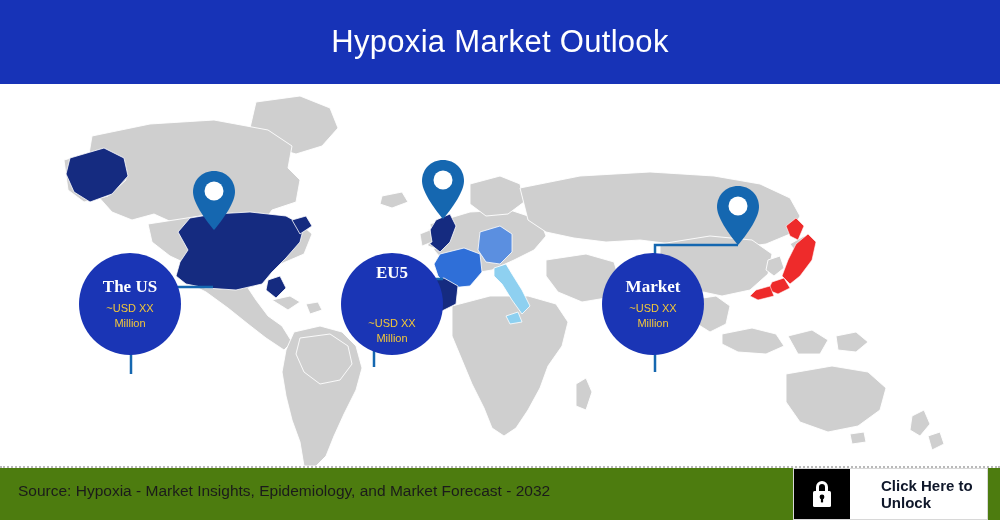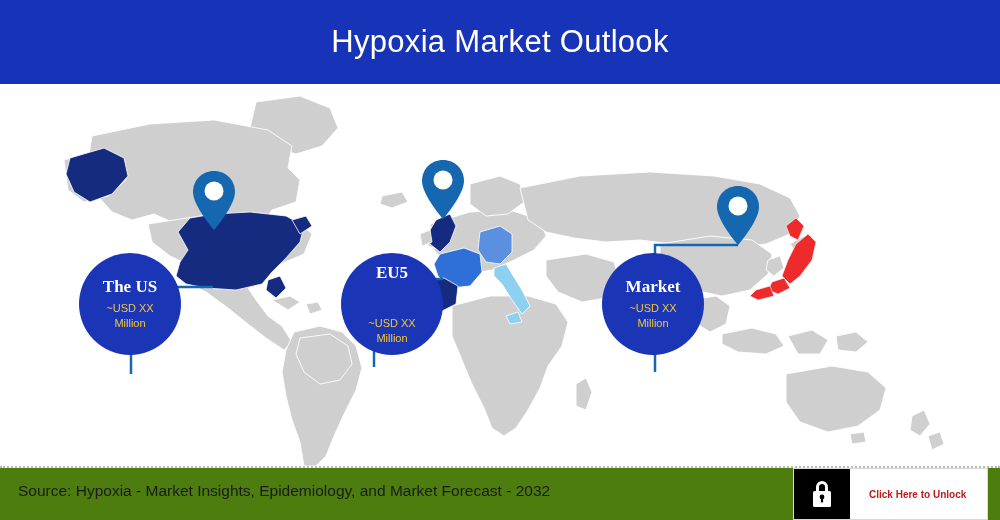--- a/index.html
+++ b/index.html
@@ -135,24 +135,24 @@
     background: #000000;
     display: flex;
     align-items: center;
     justify-content: center;
     flex: 0 0 56px;
   }
   #unlock-label {
     flex: 1 1 auto;
     display: flex;
     align-items: center;
-    padding-left: 19px;
-    font-size: 10px;
+    padding-left: 31px;
+    font-size: 15px;
     font-weight: bold;
-    color: #b91c1c;
+    color: #0f172a;
     line-height: 17px;
     max-width: 118px;
   }
 </style>
 </head>
 <body>
 
 <div id="page">
 
   <div id="header">

